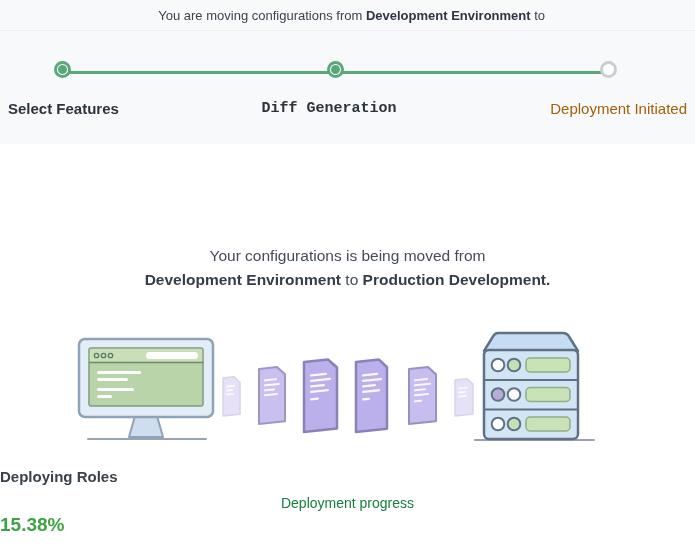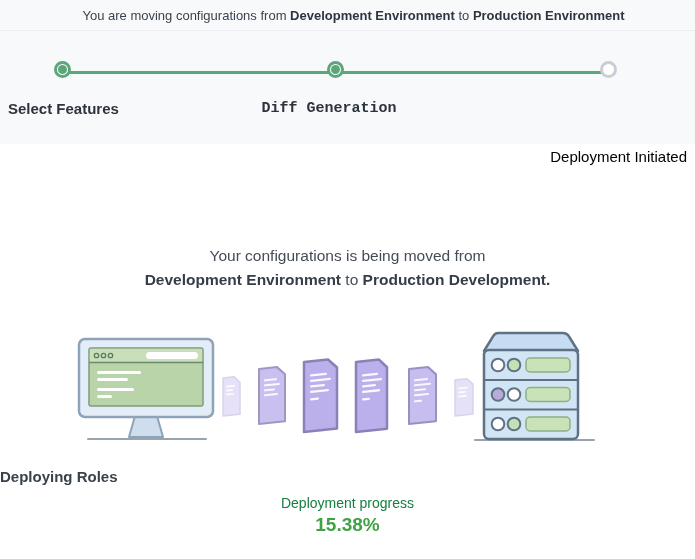--- a/index.html
+++ b/index.html
@@ -44,21 +44,21 @@
   .step-circle.c3 { left: 600px; border-color: #c9cdd6; }
   .step-dot { width: 9px; height: 9px; border-radius: 50%; background: #5aa77a; }
   .step-label {
     position: absolute; top: 100px;
     font-size: 15px; color: #2d333d; font-weight: bold;
     white-space: nowrap;
     text-align: right;
   }
   .step-label.l1 { left: 8px; }
   .step-label.l2 { left: 329px; transform: translateX(-50%); font-family: Liberation Mono, monospace; }
-  .step-label.l3 { right: 8px; color: #000000; font-weight: normal; margin-top: 48px; }
+  .step-label.l3 { right: 8px; color: #a16207; font-weight: normal; }
 
   
   .migration-message {
     position: absolute; top: 244px; left: 0; right: 0;
     text-align: center; font-size: 15.5px; line-height: 24px; color: #454c57;
     white-space: pre;
   }
   .migration-message .bold { font-weight: bold; color: #353d48; }
 
   
@@ -71,29 +71,29 @@
   .status-title {
     position: absolute; top: 468px; left: 0; right: 0;
     text-align: left; font-size: 15px; font-weight: bold; color: #39414b;
   }
   .progress-label {
     position: absolute; top: 495px; left: 0; right: 0;
     text-align: center; font-size: 14px; color: #15803d;
   }
   .progress-value {
     position: absolute; top: 514px; left: 0; right: 0;
-    text-align: center; font-size: 19px; font-weight: bold; color: #3fa244;
+    text-align: left; font-size: 19px; font-weight: bold; color: #3fa244;
   }
 </style>
 </head>
 <body>
 
 <div class="top-section">
 
-  <div class="header-bar"><span>You are moving configurations from</span><span> </span><span class="bold">Development Environment</span><span> </span><span>to</span><span> </span><span class="bold">Production Environment</span></div>
+  <div class="header-bar"><span>You are moving configurations from</span><span> </span><span class="bold">Development Environment</span><span> </span><span>to</span><span> </span></div>
 
   <div class="step-line seg1"></div>
   <div class="step-line seg2"></div>
 
   <div class="step-circle c1">
     <div class="step-dot"></div>
   </div>
   <div class="step-circle c2">
     <div class="step-dot"></div>
   </div>

